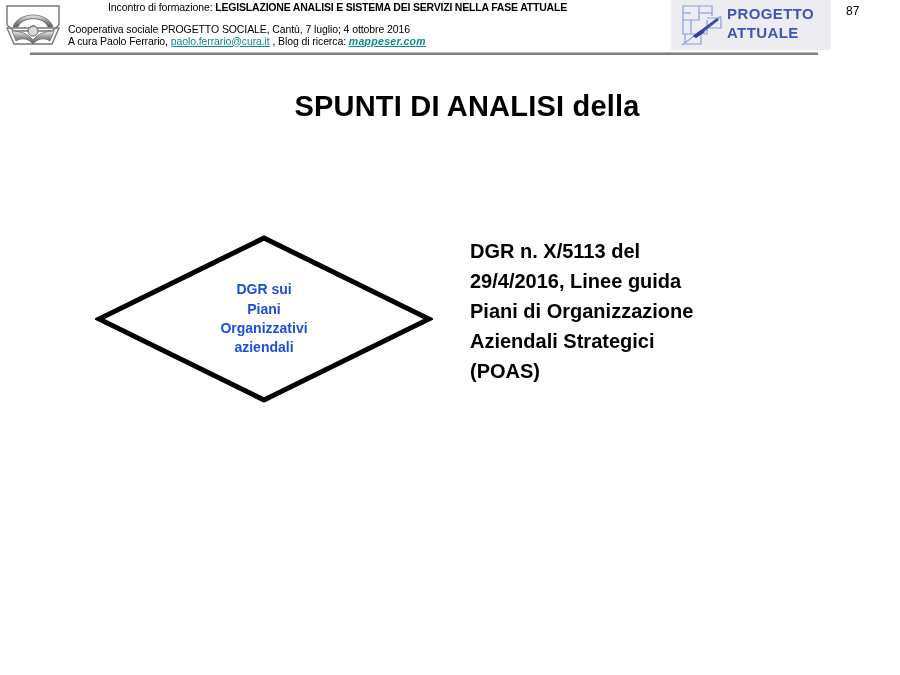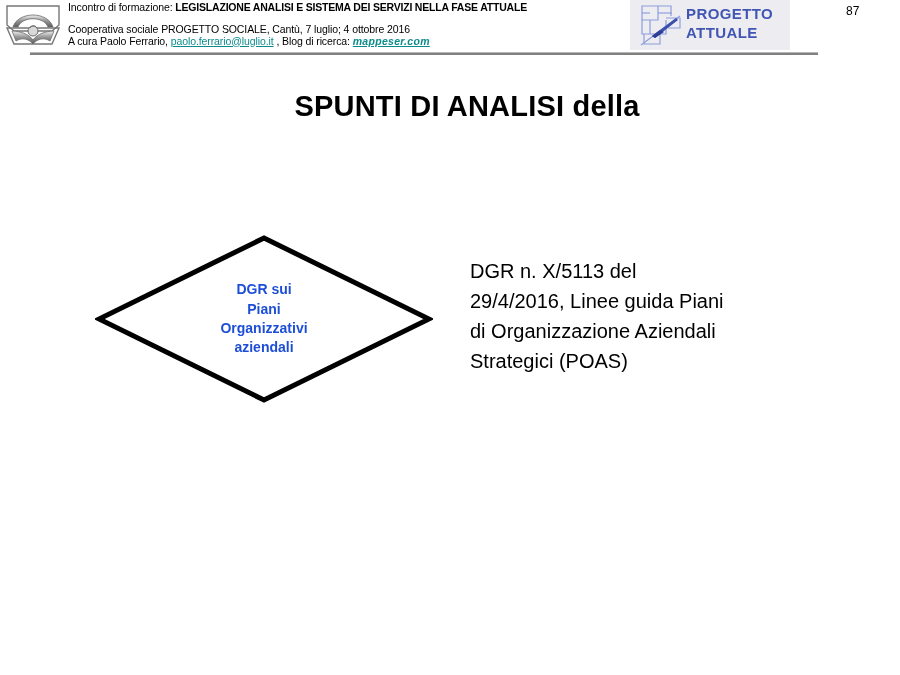--- a/index.html
+++ b/index.html
@@ -35,21 +35,21 @@
     left: 68px;
     top: 2px;
     width: 580px;
     line-height: 1.12;
     color: #000000;
   }
   .hdr-line1 {
     font-size: 10.5px;
     letter-spacing: -0.1px;
   }
-  .hdr-line1 .lead { font-weight: normal; }
+  .hdr-line1 .lead { font-weight: normal; margin-left: 40px; }
   .hdr-line1 .strong { font-weight: bold; letter-spacing: -0.2px; }
   .hdr-line2 {
     font-size: 10.5px;
     margin-top: 10px;
     letter-spacing: -0.1px;
   }
   .hdr-line3 {
     font-size: 10.5px;
     letter-spacing: -0.1px;
   }
@@ -60,21 +60,21 @@
   .link-bold {
     color: #0d8b8b;
     text-decoration: underline;
     font-weight: bold;
     letter-spacing: 0.3px;
     font-style: italic;
   }
 
   .logo-box {
     position: absolute;
-    left: 630px;
+    left: 671px;
     top: 0px;
     width: 160px;
     height: 50px;
     background: #edecf0;
   }
   .logo-mark {
     position: absolute;
     left: 8px;
     top: 4px;
     width: 44px;
@@ -150,25 +150,24 @@
     color: #1d4ed8;
     white-space: pre-line;
   }
 
   .side-text {
     position: absolute;
     left: 470px;
     top: 236px;
     width: 255px;
     font-size: 20px;
-    font-weight: normal;
+    font-weight: bold;
     line-height: 1.5;
     color: #000000;
     white-space: pre-line;
-    margin-top: 20px;
   }
 </style>
 </head>
 <body>
 
 <div class="header">
 
   <span class="header-emblem">
     <svg width="58" height="44" viewBox="0 0 58 44">
       <defs>
@@ -186,21 +185,21 @@
       <path d="M26 25 C28 22, 31 22, 33 25" fill="none" stroke="#6b6b6b" stroke-width="1"></path>
     </svg>
   </span>
 
   <div class="header-text">
     <div class="hdr-line1">
       <span class="lead">Incontro di formazione: </span><span class="strong">LEGISLAZIONE ANALISI E SISTEMA DEI SERVIZI NELLA FASE ATTUALE</span>
     </div>
     <div class="hdr-line2">Cooperativa sociale PROGETTO SOCIALE, Cantù, 7 luglio; 4 ottobre 2016</div>
     <div class="hdr-line3">
-      <span>A cura Paolo Ferrario, </span><a class="link" href="#">paolo.ferrario@luglio.it</a><span> , Blog di ricerca: </span><a class="link-bold" href="#">mappeser.com</a>
+      <span>A cura Paolo Ferrario, </span><a class="link" href="#">paolo.ferrario@cura.it</a><span> , Blog di ricerca: </span><a class="link-bold" href="#">mappeser.com</a>
     </div>
   </div>
 
   <div class="logo-box">
     <span class="logo-mark">
       <svg width="44" height="42" viewBox="0 0 44 42">
         <g fill="none" stroke="#8e9ede" stroke-width="1.2">
           <path d="M4 2 L20 2 L20 16 L4 16 Z"></path>
           <path d="M20 2 L33 2 L33 12"></path>
           <path d="M4 16 L4 30 L12 30"></path>

